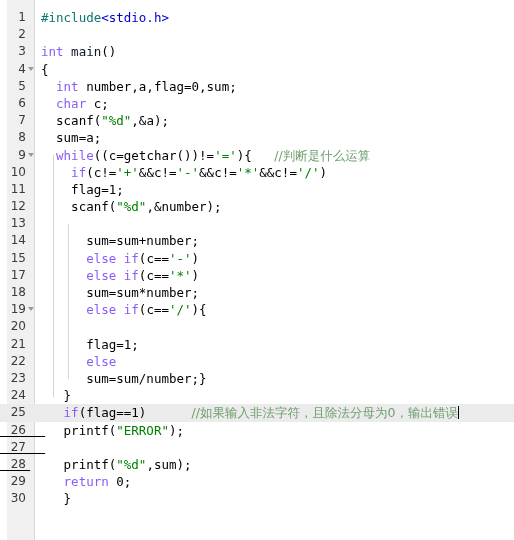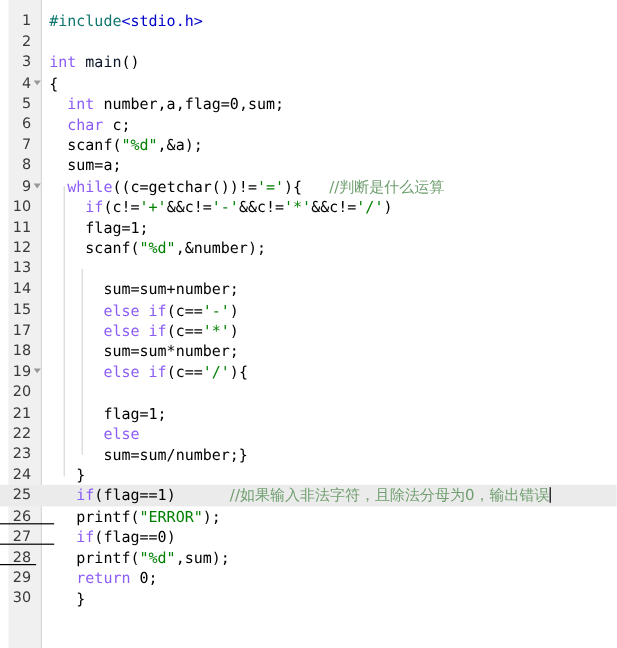--- a/index.html
+++ b/index.html
@@ -249,21 +249,20 @@
       <span class="code">   <span class="kw">if</span>(flag==<span class="num">1</span>)      <span class="com cjk">//如果输入非法字符，且除法分母为0，输出错误</span><span class="caret"></span></span>
     </div>
 
     <div class="line">
       <span class="lineno">26</span>
       <span class="code">   printf(<span class="str">"ERROR"</span>);</span>
     </div>
 
     <div class="line">
       <span class="lineno">27</span>
-      <span class="code">   <span class="kw">if</span>(flag==<span class="num">0</span>)</span>
     </div>
 
     <div class="line">
       <span class="lineno">28</span>
       <span class="code">   printf(<span class="str">"%d"</span>,sum);</span>
     </div>
 
     <div class="line">
       <span class="lineno">29</span>
       <span class="code">   <span class="kw">return</span> <span class="num">0</span>;</span>

